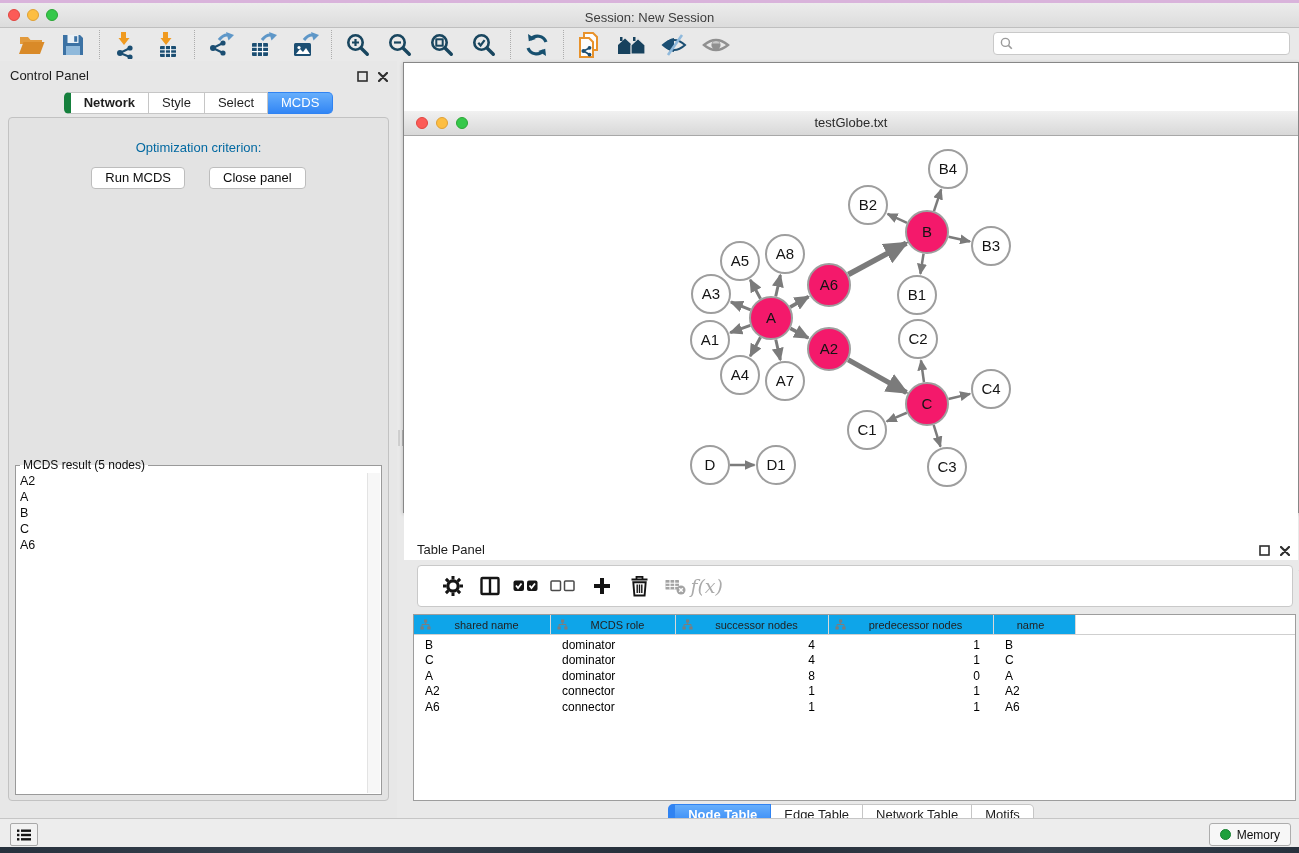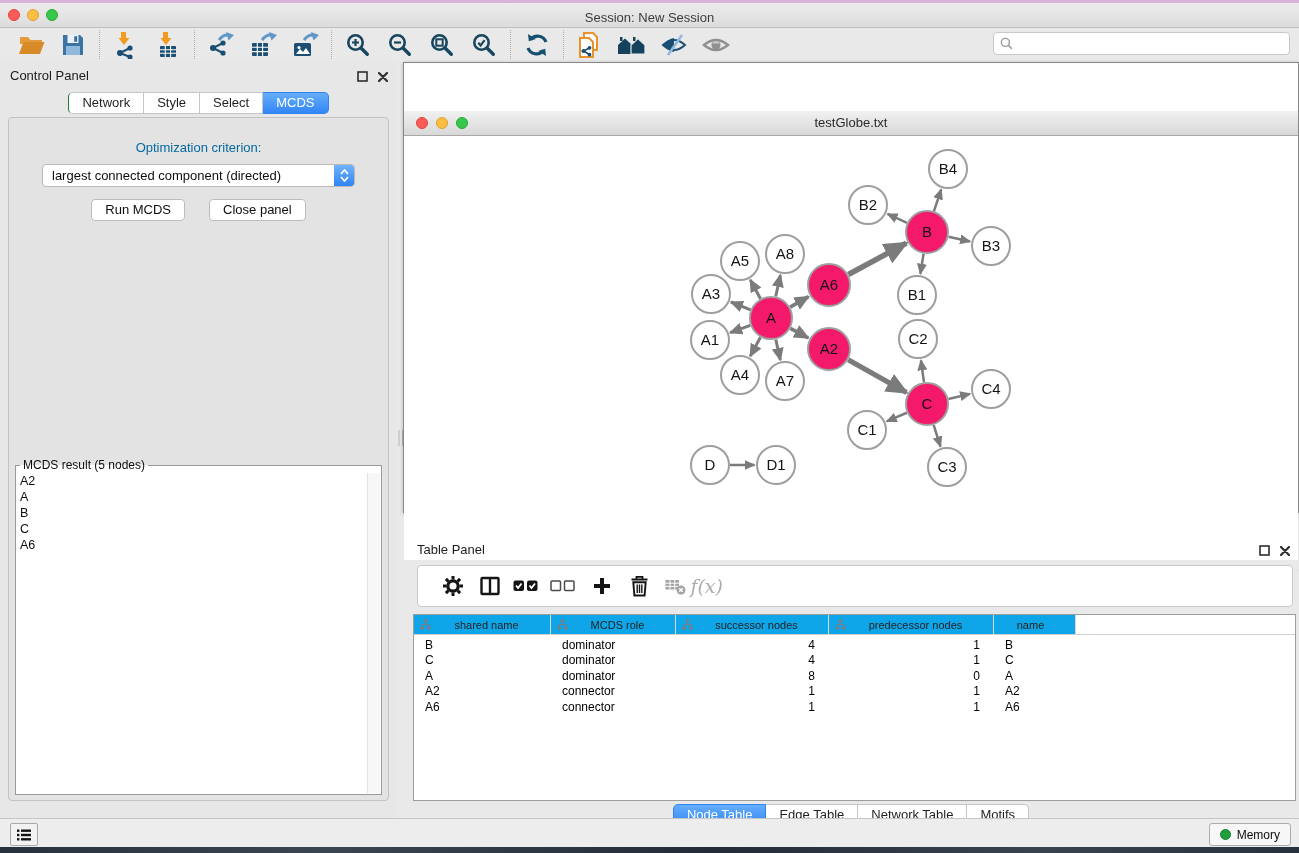--- a/index.html
+++ b/index.html
@@ -31,21 +31,21 @@
                       background:transparent; font-family:inherit; }
 
   
   .control-panel { position:absolute; left:0; top:61px; width:397px; height:757px; background:#E7E7E7; }
   .panel-header { position:relative; height:26px; }
   .panel-title { position:absolute; left:10px; top:7px; font-size:13px; color:#1C1C1C; }
   .panel-btns { position:absolute; right:9px; top:7px; display:flex; gap:10px; align-items:center; }
   .cp-tabs { position:relative; z-index:2; display:flex; justify-content:center; margin-top:5px; }
   .seg-tab { height:22px; line-height:20px; padding:0 13px; font-size:13px; color:#1F1F1F;
              background:#FFF; border:1px solid #C6C6C6; border-left:none; cursor:default; }
-  .seg-tab:first-child { border-left:1px solid #15803d; border-radius:5px 0 0 5px; }
+  .seg-tab:first-child { border-left:7px solid #15803d; border-radius:5px 0 0 5px;font-weight:bold; }
   .seg-tab:last-child { border-radius:0 5px 5px 0; }
   .seg-tab.active { background:linear-gradient(#66AEFB,#3286F5); border-color:#3083F2; color:#fff; }
   .cp-body { position:absolute; left:8px; top:56px; width:381px; height:684px;
              border:1px solid #C2C2C2; border-radius:4px; background:#E3E3E3; }
   .opt-label { margin-top:22px; text-align:center; font-size:13px; color:#0369a1; }
   .select { position:relative; margin:9px auto 0; width:313px; height:23px; background:#fff;
             border:1px solid #B9B9B9; border-radius:4px; font-size:13px; line-height:21px;
             padding-left:9px; color:#0d0d0d; }
   .stepper { position:absolute; right:0; top:0; width:20px; height:21px;
              background:linear-gradient(#72B3FA,#2F84F3); border-radius:0 3px 3px 0;
@@ -277,31 +277,20 @@
       </span>
     </div>
     <div class="cp-tabs" id="cp-tabs">
         <span class="seg-tab">Network</span>
         <span class="seg-tab">Style</span>
         <span class="seg-tab">Select</span>
         <span class="seg-tab active">MCDS</span>
       </div>
     <div class="cp-body">
       <div class="opt-label">Optimization criterion:</div>
-      <div class="select">
-        <span>largest connected component (directed)</span>
-        <span class="stepper">
-          <svg width="9" height="6" viewBox="0 0 9 6">
-              <path d="M1 5l3.5-4L8 5" stroke="#fff" stroke-width="1.7" fill="none"></path>
-            </svg>
-          <svg width="9" height="6" viewBox="0 0 9 6">
-              <path d="M1 1l3.5 4L8 1" stroke="#fff" stroke-width="1.7" fill="none"></path>
-            </svg>
-        </span>
-      </div>
       <div class="cp-buttons">
         <button class="btn">Run MCDS</button>
         <button class="btn">Close panel</button>
       </div>
       <fieldset class="mcds-box">
         <legend>MCDS result (5 nodes)</legend>
         <div class="mcds-list" id="mcds-list">
             <div>A2</div>
             <div>A</div>
             <div>B</div>

